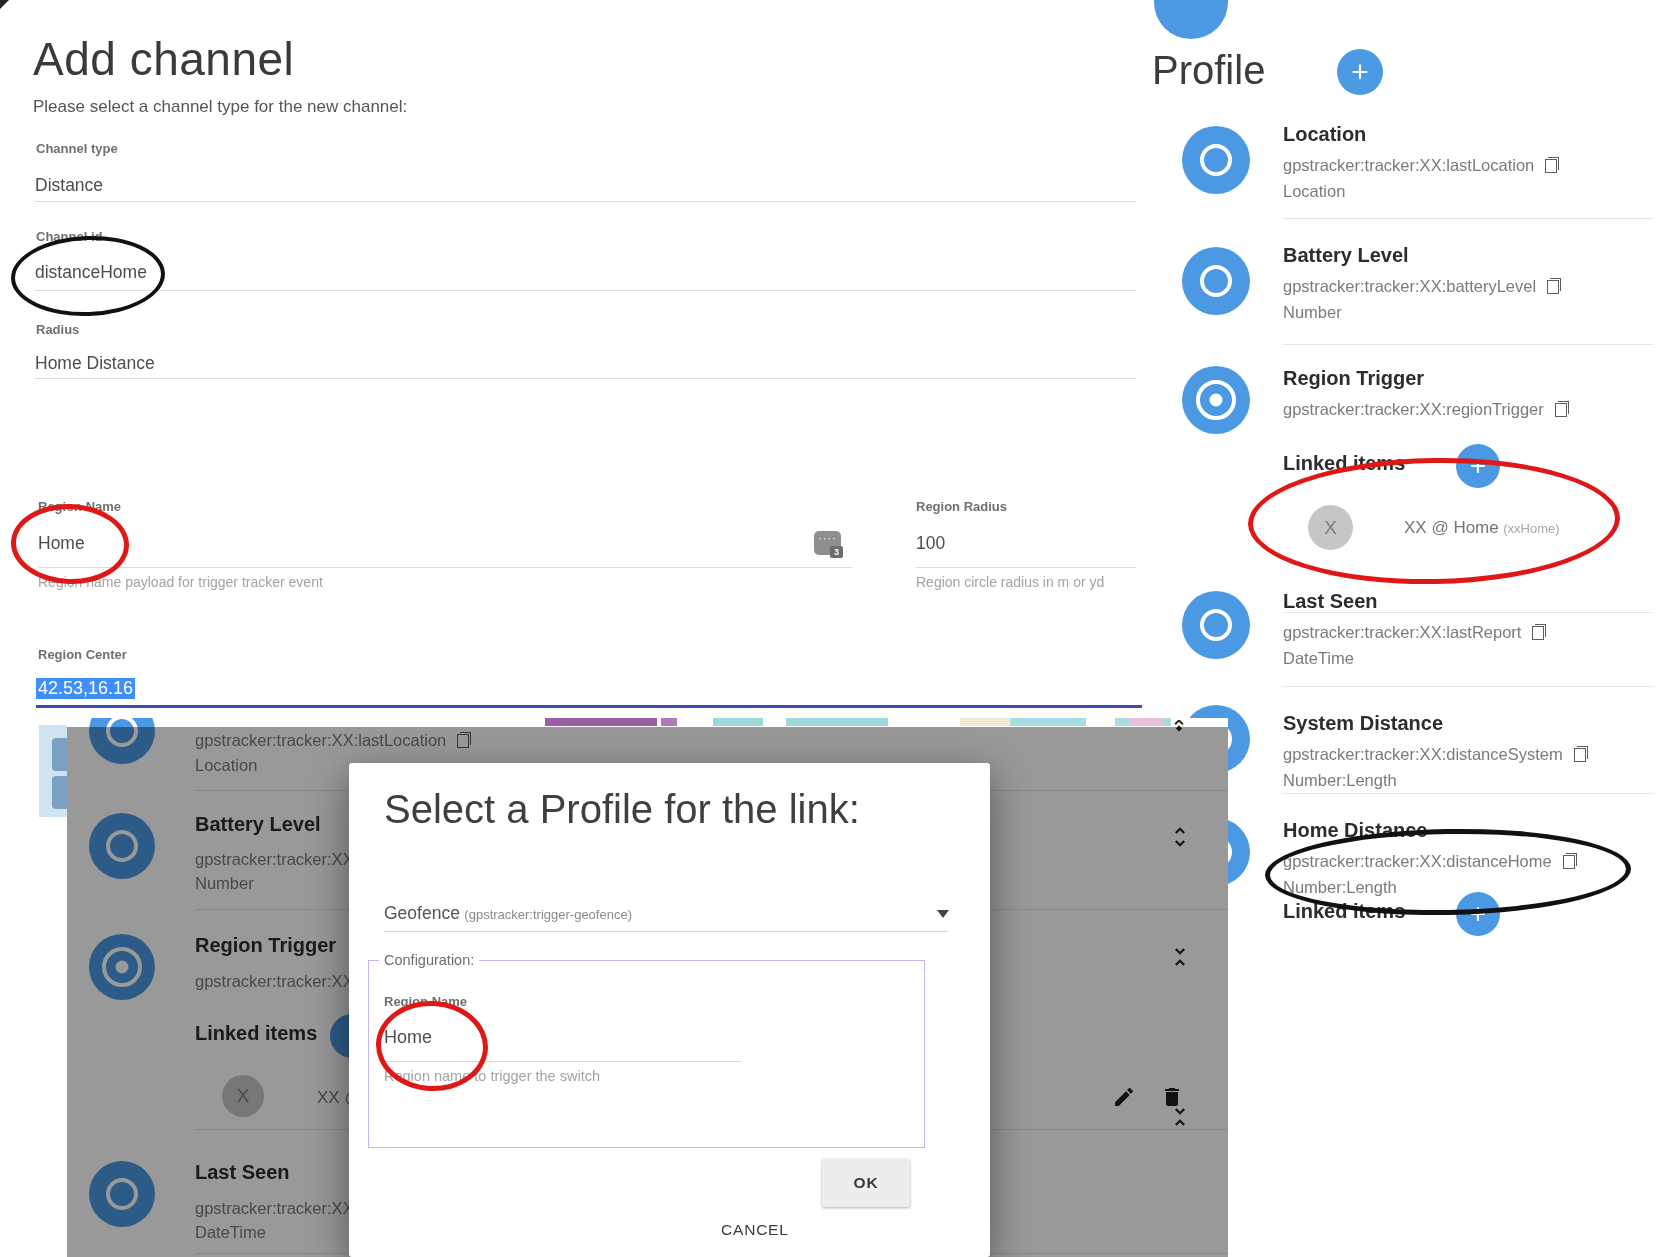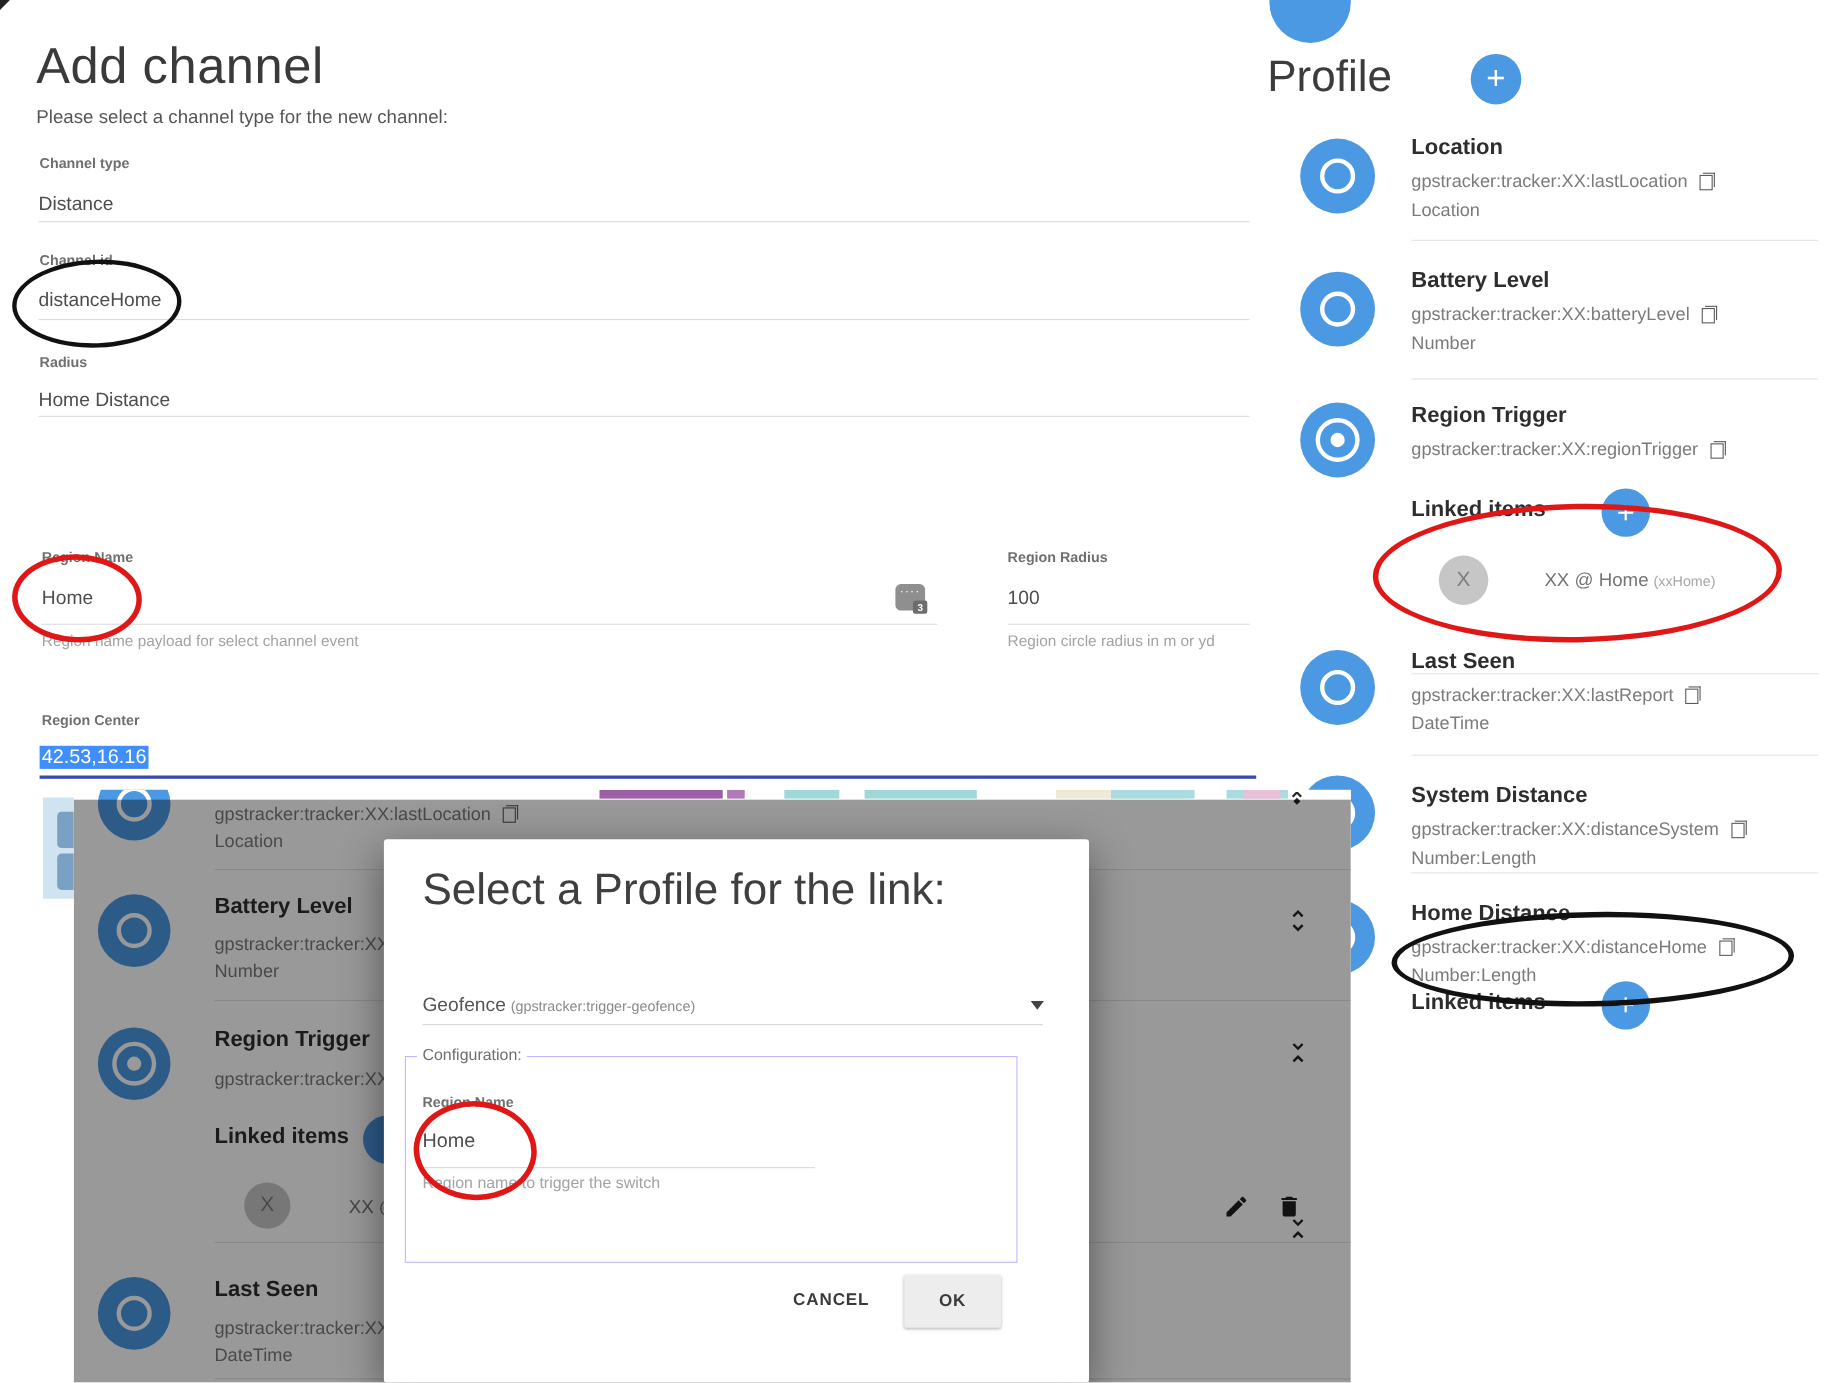--- a/index.html
+++ b/index.html
@@ -55,21 +55,21 @@
   .svg-ic { display:block; }
 
   
   .dialog { position:absolute; z-index:3; left:282px; top:45px; width:641px; height:494px; background:#fff; border-radius:3px; box-shadow:0 12px 40px rgba(0,0,0,0.45); }
   .dlg-title { font-size:40px; color:#3f3f3f; }
   .dlg-profile { font-size:17.5px; color:#555; }
   .dlg-profile-uid { font-size:13px; color:#8a8a8a; }
   .selarrow { width:0; height:0; border-left:6px solid transparent; border-right:6px solid transparent; border-top:8px solid #434343; }
   .fieldset { border:1px solid #c4b5fd; position:absolute; }
   .legend { position:absolute; top:-9px; left:10px; background:#fff; padding:0 5px; font-size:14.5px; color:#6e6e6e; }
-  .btn-flat { font-size:15.5px; font-weight:bold; color:#3a3a3a; letter-spacing:0.8px; }
+  .btn-flat { font-size:15.5px; font-weight:normal; color:#3a3a3a; letter-spacing:0.8px;margin-top:48px; }
   .btn-raised { background:#ededed; border-radius:2px; box-shadow:0 1px 3px rgba(0,0,0,0.3); display:flex; align-items:center; justify-content:center; font-size:15.5px; font-weight:bold; color:#3a3a3a; letter-spacing:0.8px; }
 
   
   .ellipse { position:absolute; border-radius:50%; z-index:30; pointer-events:none; }
 
   .blob { position:absolute; height:8px; top:0; }
   .cursor-artifact { left:0; top:0; width:0; height:0; border-top:9px solid #222; border-right:9px solid transparent; z-index:40; }
 </style>
 </head>
 <body>
@@ -90,21 +90,21 @@
   <div class="abs fline" style="left:35px;top:290px;width:1101px;"></div>
 
   <div class="abs flabel" style="left:36px;top:322px;">Radius</div>
   <div class="abs fvalue" style="left:35px;top:353px;">Home Distance</div>
   <div class="abs fline" style="left:35px;top:378px;width:1101px;"></div>
 
 
   <div class="abs flabel" style="left:38px;top:499px;">Region Name</div>
   <div class="abs fvalue" style="left:38px;top:533px;">Home</div>
   <div class="abs fline" style="left:38px;top:567px;width:814px;"></div>
-  <div class="abs fhelper" style="left:38px;top:574px;">Region name payload for select channel event</div>
+  <div class="abs fhelper" style="left:38px;top:574px;">Region name payload for trigger tracker event</div>
 
   <div class="abs filler" style="left:814px;top:531px;">
     <span class="dots">····</span>
     <span class="badge">3</span>
   </div>
 
   <div class="abs flabel" style="left:916px;top:499px;">Region Radius</div>
   <div class="abs fvalue" style="left:916px;top:533px;">100</div>
   <div class="abs fline" style="left:916px;top:567px;width:220px;"></div>
   <div class="abs fhelper" style="left:916px;top:574px;">Region circle radius in m or yd</div>

